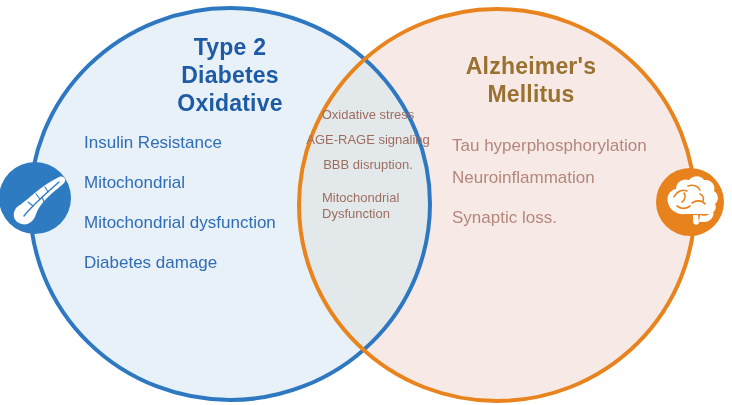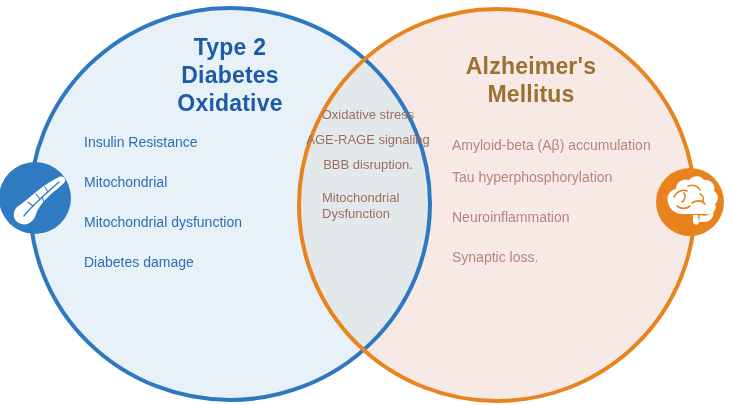--- a/index.html
+++ b/index.html
@@ -18,21 +18,21 @@
     text-align: center;
     font-weight: bold;
     font-size: 23px;
     line-height: 28px;
     letter-spacing: 0.2px;
   }
   .left-title  { left: 120px; top: 33px;  width: 220px; color: #1d5ba6; }
   .right-title { left: 431px; top: 52px;  width: 200px; color: #9a7130; }
 
   ul.side-list { list-style: none; margin: 0; padding: 0; position: absolute; }
-  ul.side-list li { line-height: 23px; font-size: 14px; }
+  ul.side-list li { line-height: 23px; font-size: 17px; }
 
   .left-list  { left: 84px;  top: 131px; width: 230px; color: #2f6db6; }
   .left-list li { margin-bottom: 17px; }
 
   .right-list { left: 452px; top: 134px; width: 255px; color: #b4867c; }
   .right-list li { margin-bottom: 17px; }
   .right-list li:first-child { margin-bottom: 9px; }
 
   .overlap-list {
     position: absolute;
@@ -122,21 +122,20 @@
   </div>
 
   <ul class="side-list left-list">
     <li>Insulin Resistance</li>
     <li>Mitochondrial</li>
     <li>Mitochondrial dysfunction</li>
     <li>Diabetes damage</li>
   </ul>
 
   <ul class="side-list right-list">
-    <li>Amyloid-beta (Aβ) accumulation</li>
     <li>Tau hyperphosphorylation</li>
     <li>Neuroinflammation</li>
     <li>Synaptic loss.</li>
   </ul>
 
   <ul class="overlap-list">
     <li>Oxidative stress</li>
     <li>AGE-RAGE signaling</li>
     <li>BBB disruption.</li>
     <li class="block-wrap2">

